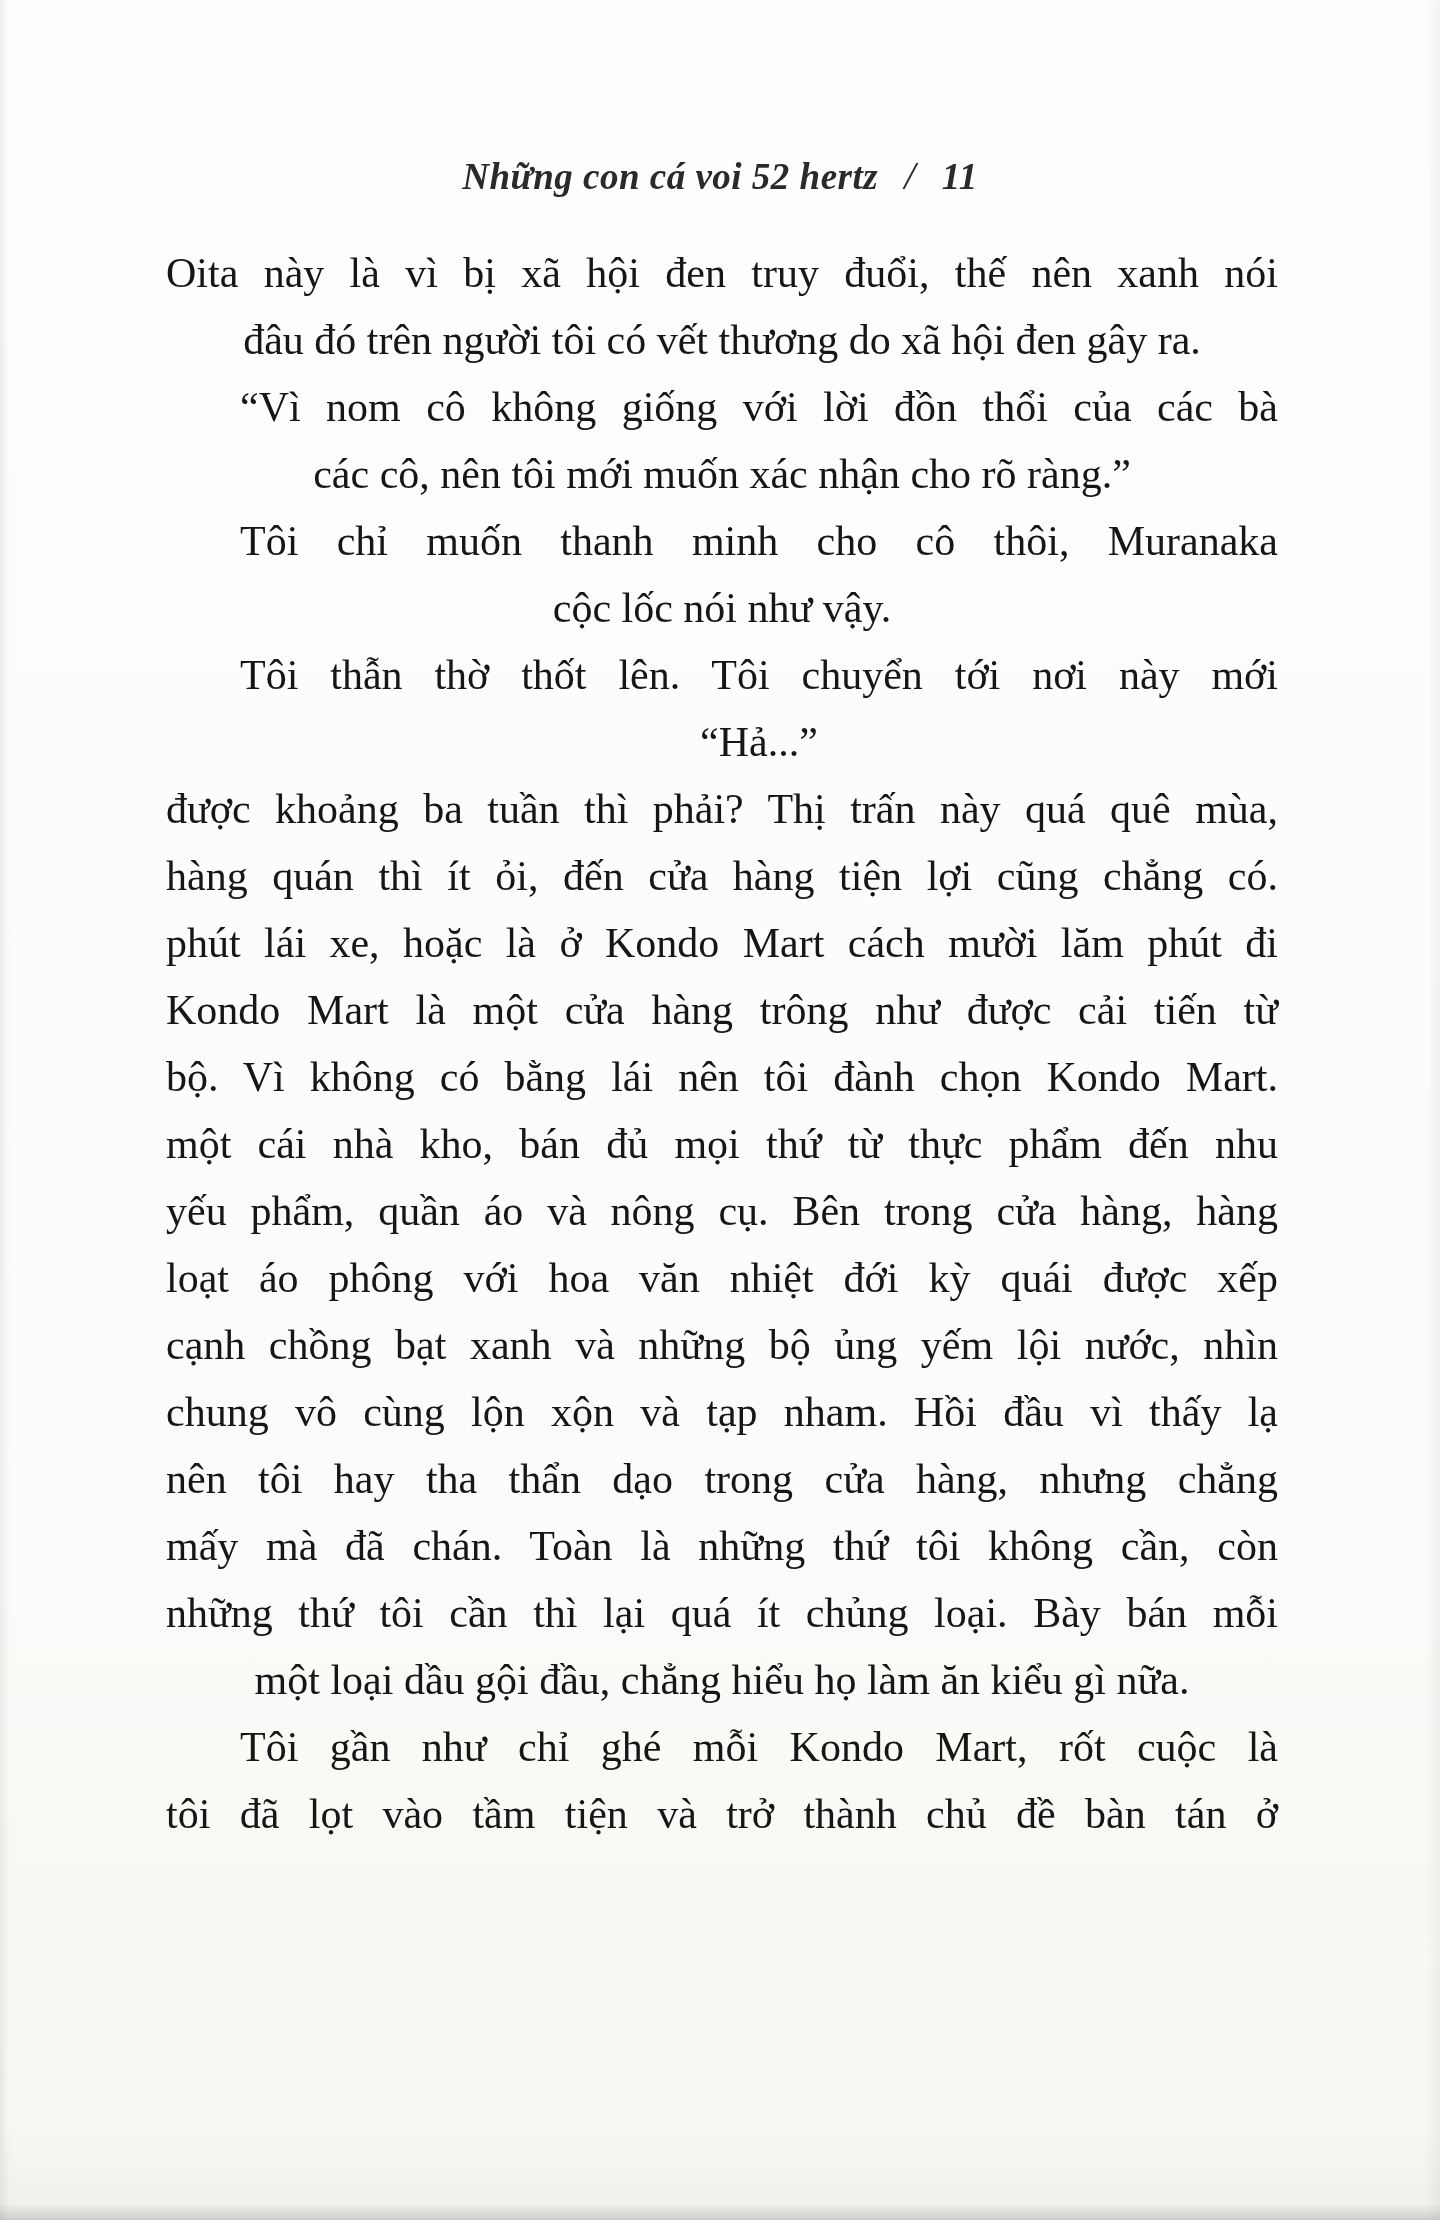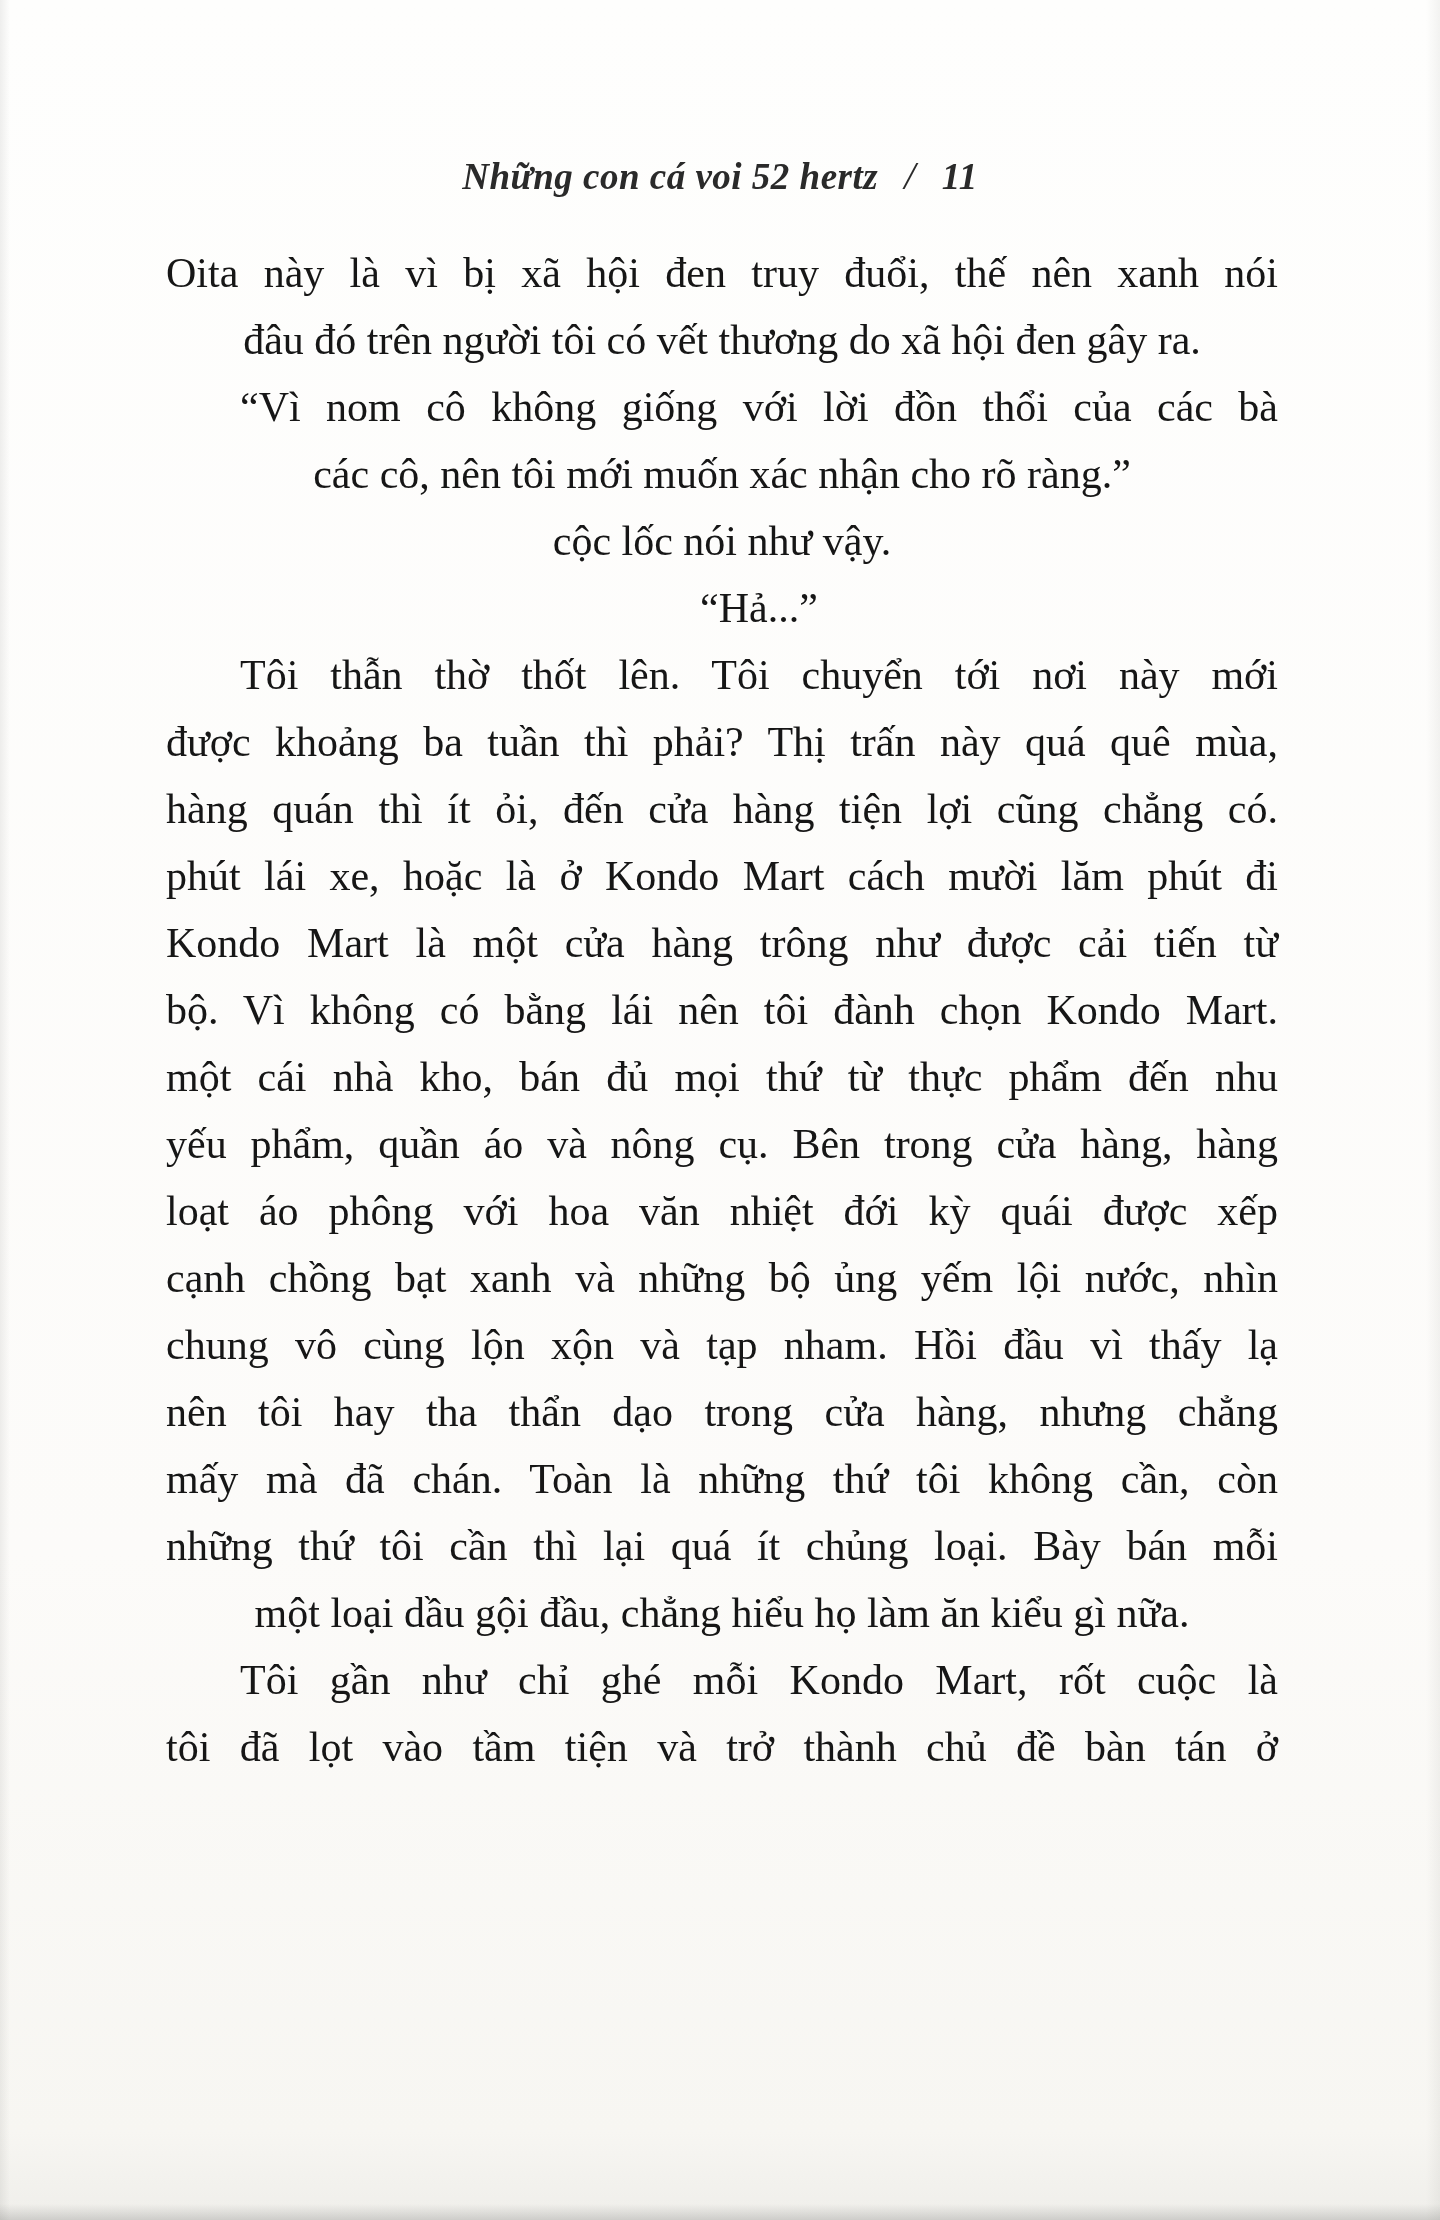--- a/index.html
+++ b/index.html
@@ -102,23 +102,24 @@
 
   <div class="running-header">
     <span>Những con cá voi 52 hertz</span><span class="sep">/</span><span>11</span>
   </div>
 
   <div class="text-block">
       <div class="line justify">Oita này là vì bị xã hội đen truy đuổi, thế nên xanh nói</div>
       <div class="line">đâu đó trên người tôi có vết thương do xã hội đen gây ra.</div>
       <div class="line justify indent">“Vì nom cô không giống với lời đồn thổi của các bà</div>
       <div class="line">các cô, nên tôi mới muốn xác nhận cho rõ ràng.”</div>
+      <div class="line justify indent">Tôi chỉ muốn thanh minh cho cô thôi, Muranaka</div>
       <div class="line">cộc lốc nói như vậy.</div>
+      <div class="line justify indent">Tôi thẫn thờ thốt lên. Tôi chuyển tới nơi này mới</div>
       <div class="line indent">“Hả...”</div>
-      <div class="line justify indent">Tôi thẫn thờ thốt lên. Tôi chuyển tới nơi này mới</div>
       <div class="line justify">được khoảng ba tuần thì phải? Thị trấn này quá quê mùa,</div>
       <div class="line justify">hàng quán thì ít ỏi, đến cửa hàng tiện lợi cũng chẳng có.</div>
       <div class="line justify">phút lái xe, hoặc là ở Kondo Mart cách mười lăm phút đi</div>
       <div class="line justify">Kondo Mart là một cửa hàng trông như được cải tiến từ</div>
       <div class="line justify">bộ. Vì không có bằng lái nên tôi đành chọn Kondo Mart.</div>
       <div class="line justify">một cái nhà kho, bán đủ mọi thứ từ thực phẩm đến nhu</div>
       <div class="line justify">yếu phẩm, quần áo và nông cụ. Bên trong cửa hàng, hàng</div>
       <div class="line justify">loạt áo phông với hoa văn nhiệt đới kỳ quái được xếp</div>
       <div class="line justify">cạnh chồng bạt xanh và những bộ ủng yếm lội nước, nhìn</div>
       <div class="line justify">chung vô cùng lộn xộn và tạp nham. Hồi đầu vì thấy lạ</div>

